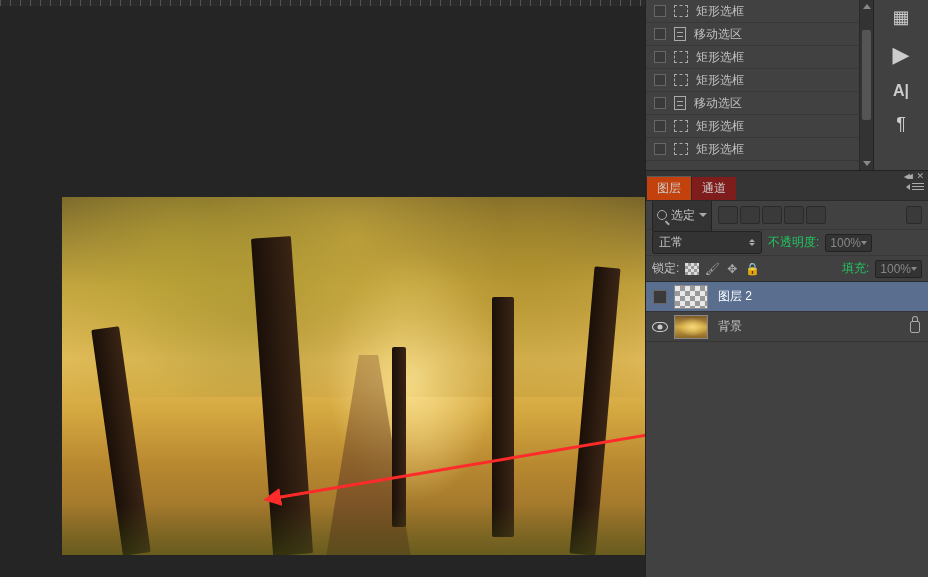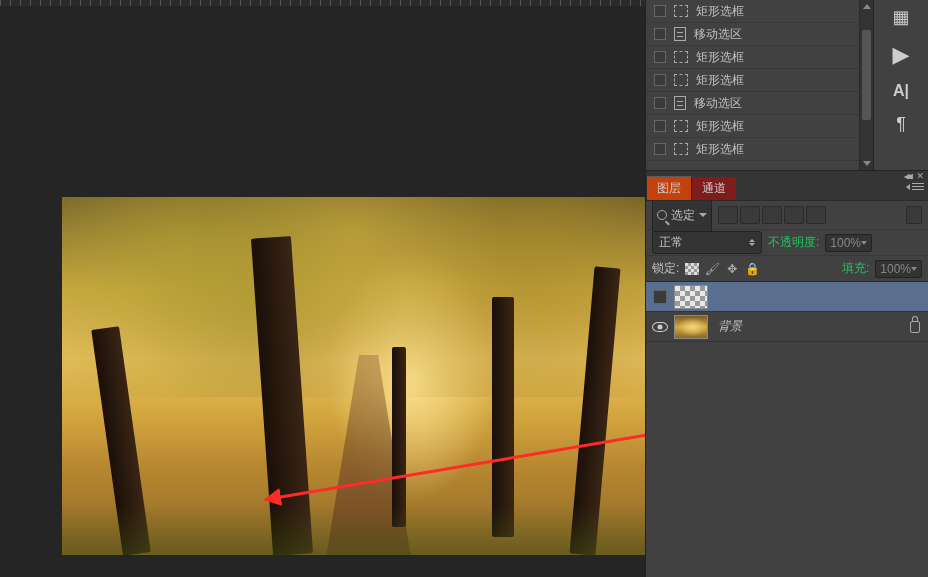--- a/index.html
+++ b/index.html
@@ -349,21 +349,21 @@
     }
     .thumb.checker {
       background: repeating-conic-gradient(#999 0 25%, #e8e8e8 0 50%) 0 0/10px 10px;
     }
     .thumb.img {
       background:
         radial-gradient(ellipse at 55% 50%, #f5d878, transparent 60%),
         linear-gradient(180deg, #7a5a2a, #d4a840 50%, #8b6828);
     }
     .layer-name { flex: 1; }
-    .italic { font-style: italic; }
+    .italic { }
     .lock-small {
       width: 10px; height: 12px;
       border: 1.2px solid #aaa;
       border-radius: 2px;
       position: relative;
     }
     .lock-small::before {
       content: "";
       position: absolute;
       left: 1px; top: -6px;
@@ -506,20 +506,21 @@
       <span>100%</span>
       <span class="tri-dn"></span>
     </div>
   </div>
   <div class="layers-list">
     <div class="layer-row selected">
       <span class="eye-cell">
         <span class="eye-empty"></span>
       </span>
       <span class="thumb checker"></span>
+      <span class="layer-name">图层 2</span>
     </div>
     <div class="layer-row">
       <span class="eye-cell">
         <span class="eye-icon"></span>
       </span>
       <span class="thumb img"></span>
       <span class="layer-name italic">背景</span>
       <span class="lock-small"></span>
     </div>
   </div>

